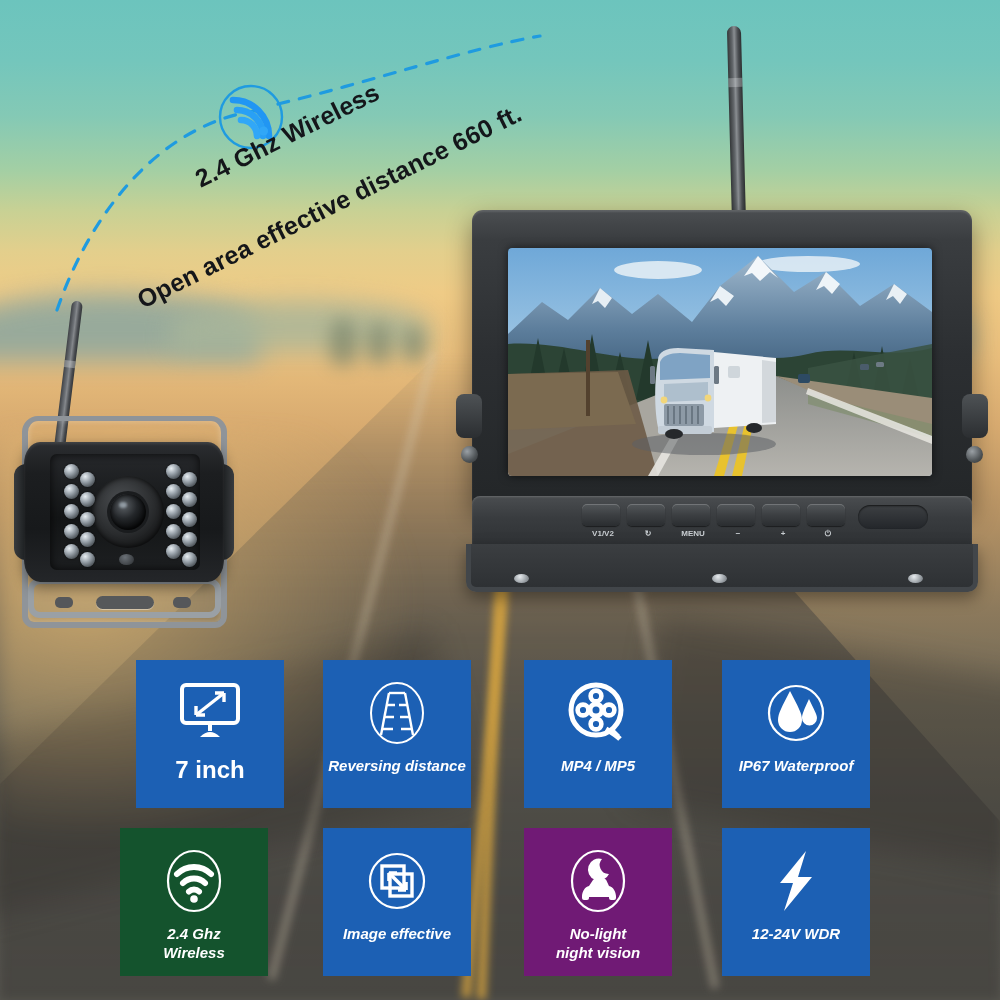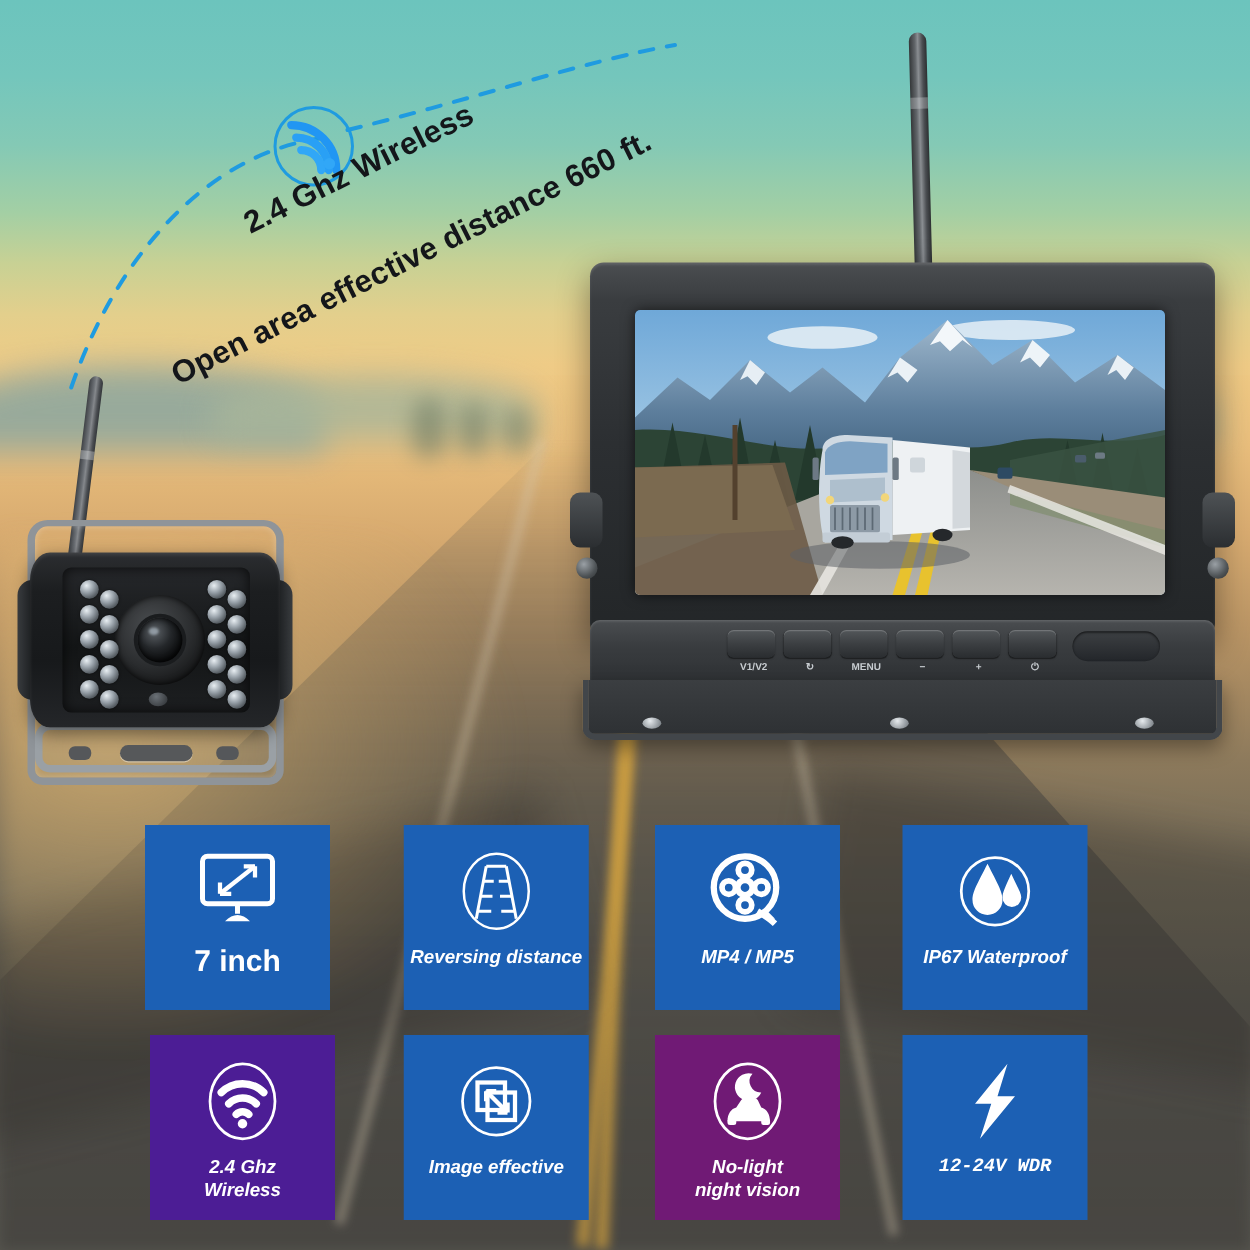--- a/index.html
+++ b/index.html
@@ -481,21 +481,21 @@
       </div>
     <div class="ir-window"></div>
 
     <div class="mon-foot"></div>
     <div class="foot-screw fs1"></div>
     <div class="foot-screw fs2"></div>
     <div class="foot-screw fs3"></div>
   </div>
 
   <div class="tiles" id="tiles">
-      <div class="tile big-label" style="left: 116px; top: 660px; background: rgb(28, 96, 180); align-items: center;">
+      <div class="tile big-label" style="left: 136px; top: 660px; background: rgb(28, 96, 180); align-items: center;">
         <div class="tile-icon">
           <svg viewBox="0 0 72 72" width="72" height="72" fill="none" stroke="#fff" stroke-width="4">
       <rect x="8" y="8" width="56" height="38" rx="4"></rect>
       <path d="M22 38 L50 16" stroke-width="3.4"></path>
       <path d="M22 38 L22 29 M22 38 L31 38" stroke-width="3.4"></path>
       <path d="M50 16 L50 25 M50 16 L41 16" stroke-width="3.4"></path>
       <path d="M36 46 L36 54" stroke-width="4"></path>
       <path d="M26 60 Q36 50 46 60 Z" fill="#fff" stroke="none"></path>
     </svg>
         </div>
@@ -533,21 +533,21 @@
       <div class="tile" style="left: 722px; top: 660px; background: rgb(28, 96, 180);">
         <div class="tile-icon">
           <svg viewBox="0 0 72 72" width="72" height="72">
       <circle cx="36" cy="36" r="27" fill="none" stroke="#fff" stroke-width="2.2"></circle>
       <path d="M30 14 C 22 30 18 36 18 43 a12 12 0 0 0 24 0 C 42 36 38 30 30 14 Z" fill="#fff"></path>
       <path d="M49 22 C 44 33 42 37 42 41 a7.5 7.5 0 0 0 15 0 C 57 37 54 33 49 22 Z" fill="#fff"></path>
     </svg>
         </div>
         <div class="tile-label">IP67 Waterproof</div>
       </div>
-      <div class="tile" style="left: 120px; top: 828px; background: #4c1d95;">
+      <div class="tile" style="left: 120px; top: 828px; background: #14532d;">
         <div class="tile-icon">
           <svg viewBox="0 0 72 72" width="72" height="72">
       <ellipse cx="36" cy="36" rx="26" ry="30" fill="none" stroke="#fff" stroke-width="2.2"></ellipse>
       <g fill="none" stroke="#fff" stroke-linecap="round">
         <path d="M19 29 A24 24 0 0 1 53 29" stroke-width="6"></path>
         <path d="M25 38 A15.5 15.5 0 0 1 47 38" stroke-width="6"></path>
         <path d="M31 46.5 A7 7 0 0 1 41 46.5" stroke-width="6"></path>
       </g>
       <circle cx="36" cy="54" r="3.8" fill="#fff"></circle>
     </svg>
@@ -572,21 +572,21 @@
           <svg viewBox="0 0 72 72" width="72" height="72">
       <ellipse cx="36" cy="36" rx="26" ry="30" fill="none" stroke="#fff" stroke-width="2.2"></ellipse>
       <path d="M40 14 a11 11 0 1 0 7 15 9 9 0 0 1 -7 -15 Z" fill="#fff"></path>
       <path d="M20 52 C20 46 23 42 27 41 L31 35 a3 3 0 0 1 2.6 -1.5 h8 a3 3 0 0 1 2.6 1.5 L47 41 c4 1 7 5 7 11 Z" fill="#fff"></path>
       <rect x="20" y="50" width="7" height="5" rx="2" fill="#fff"></rect>
       <rect x="47" y="50" width="7" height="5" rx="2" fill="#fff"></rect>
     </svg>
         </div>
         <div class="tile-label">No-light<br>night vision</div>
       </div>
-      <div class="tile" style="left: 722px; top: 828px; background: rgb(28, 96, 180); font-family: Liberation Mono, monospace;">
+      <div class="tile" style="left: 722px; top: 828px; background: rgb(28, 96, 180);">
         <div class="tile-icon">
           <svg viewBox="0 0 72 72" width="72" height="72">
       <path d="M46 6 L20 38 L33 38 L24 66 L52 32 L38 32 Z" fill="#fff"></path>
     </svg>
         </div>
         <div class="tile-label">12-24V WDR</div>
       </div>
     </div>
 
 </div>

